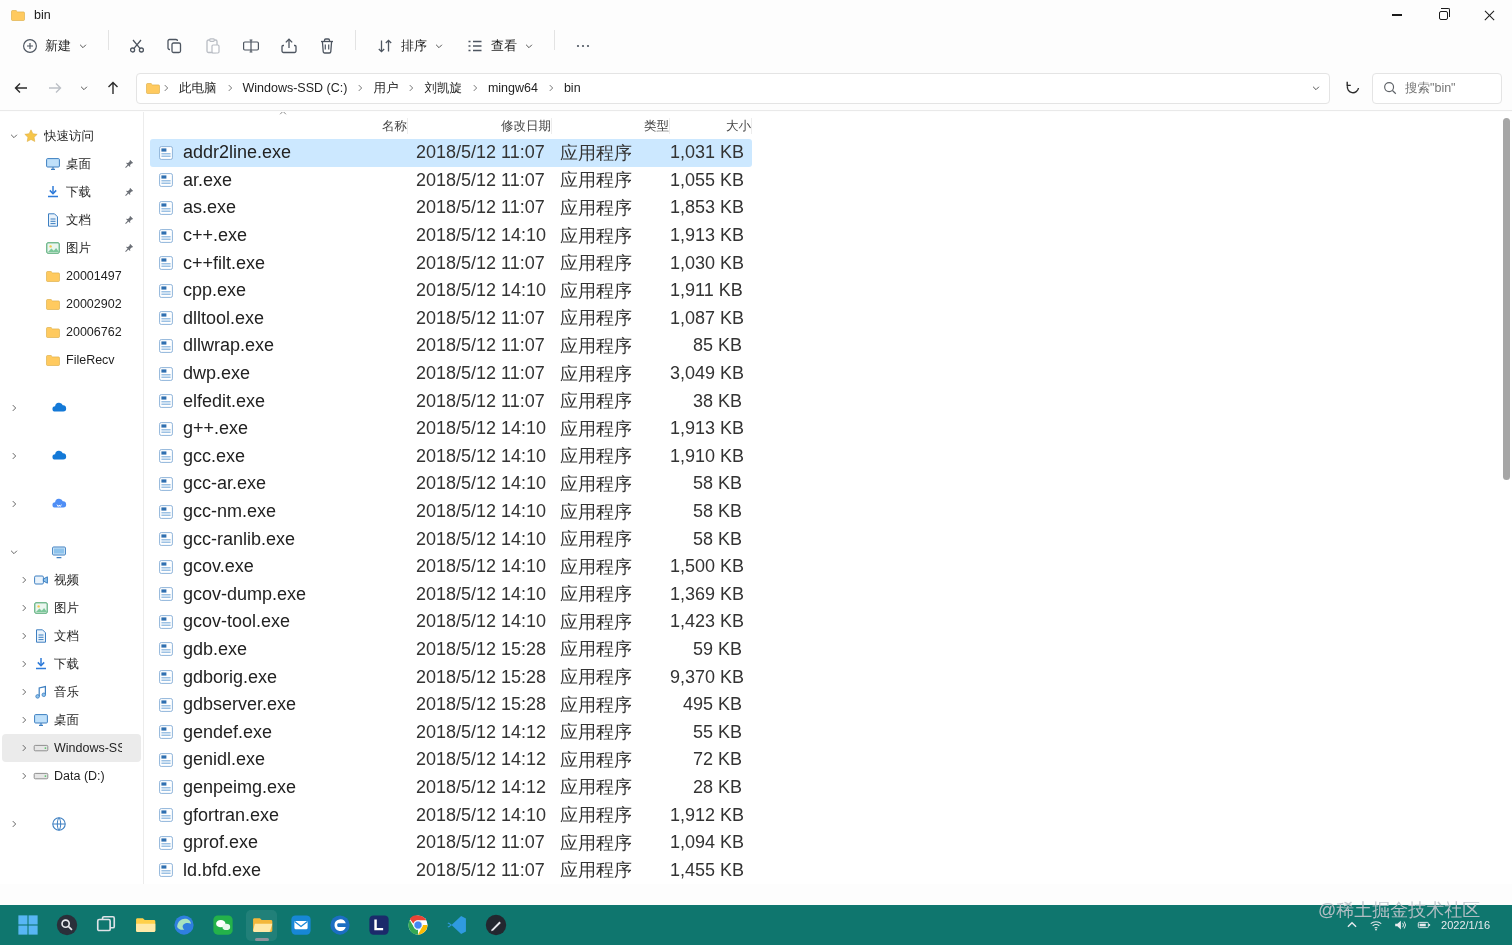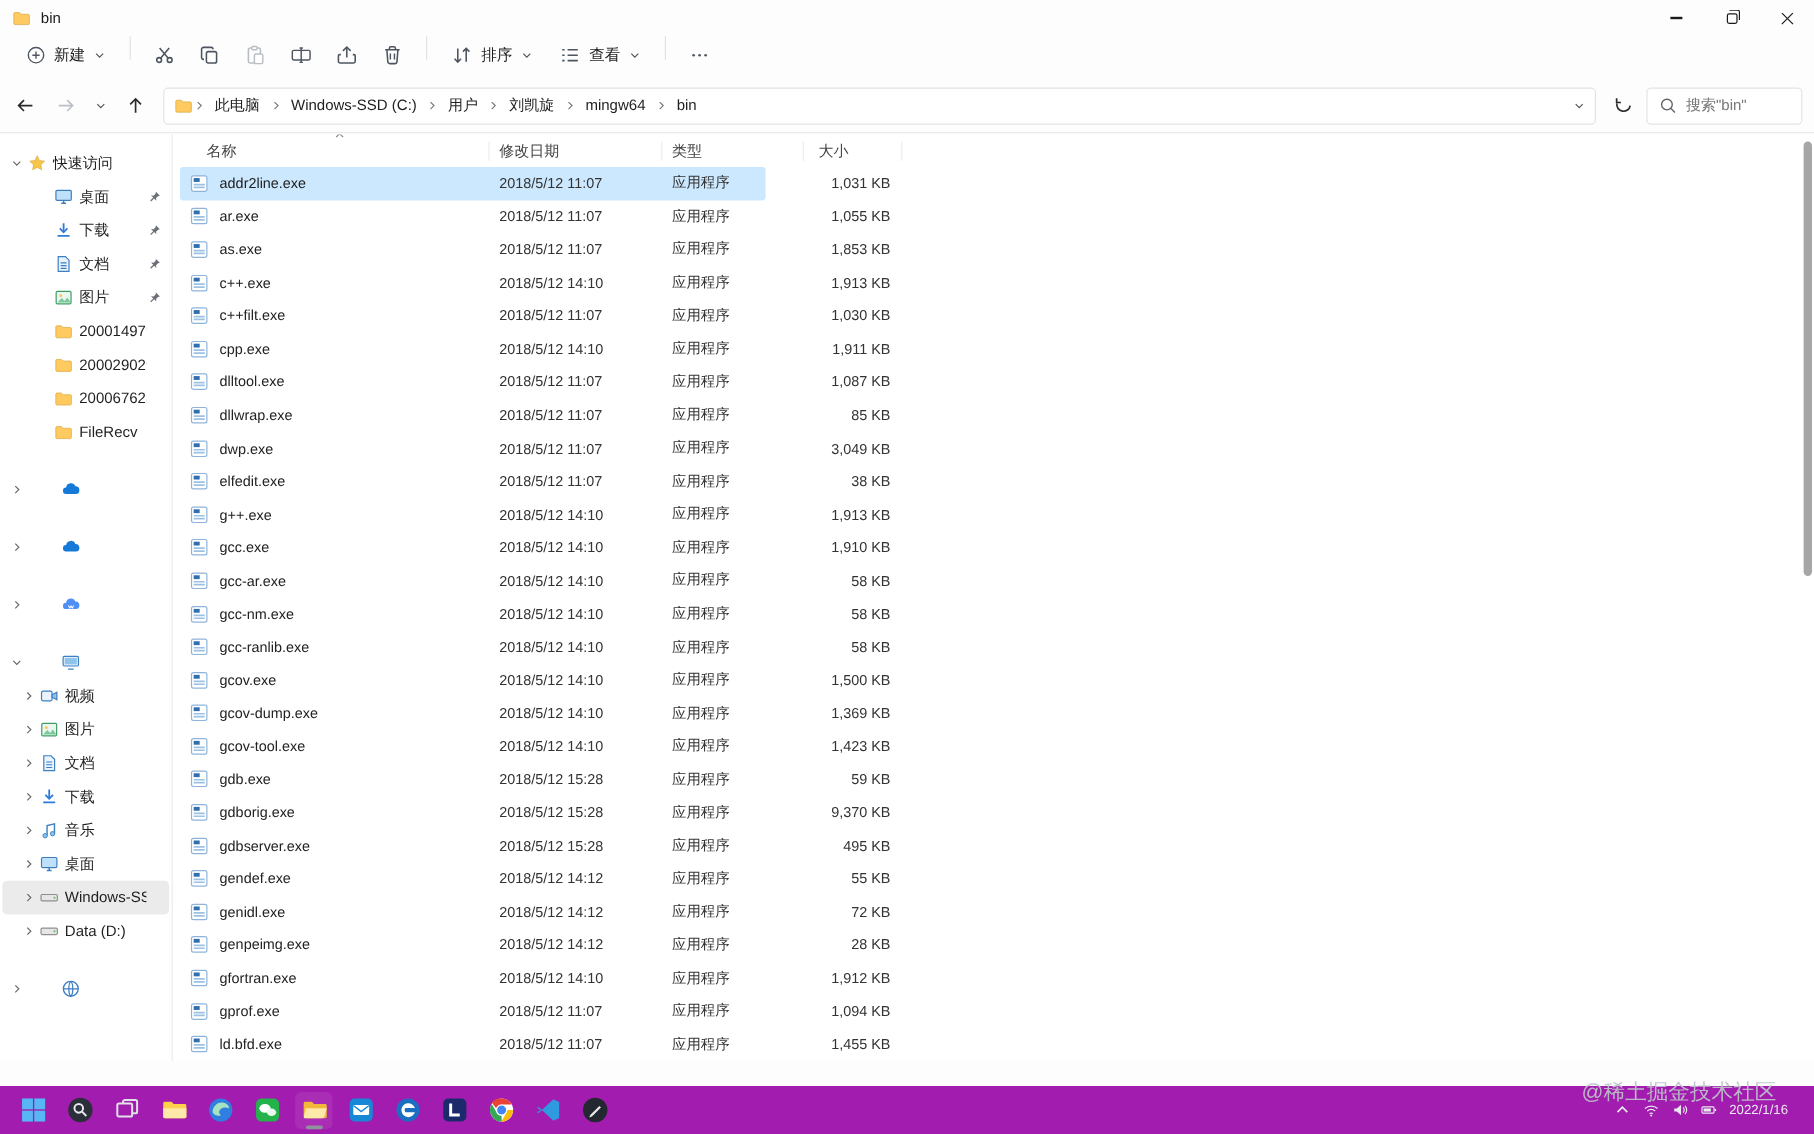--- a/index.html
+++ b/index.html
@@ -51,44 +51,44 @@
   .slot { display:inline-flex; align-items:center; justify-content:center; flex:none; }
   .chev-slot { width:16px; height:16px; }
   .chev-slot svg { width:10px; height:10px; }
   .icon-slot { width:18px; height:16px; }
   .icon-slot svg { width:16px; height:16px; }
   .side-label { margin-left:4px; overflow:hidden; }
   .pin-slot { margin-left:auto; margin-right:6px; width:13px; height:13px; }
   .pin-slot svg { width:13px; height:13px; }
 
   .content { flex:1; position:relative; border-left:1px solid #ececec; padding-left:6px; overflow:hidden; }
-  .list-header { display:grid; grid-template-columns:258px 144px 118px 82px; height:27px; align-items:center; font-size:12.5px; color:#444; }
+  .list-header { display:grid; grid-template-columns:258px 144px 118px 82px; height:27px; align-items:center; font-size:12.5px; color:#444;text-align:right; }
   .hcell { height:16px; line-height:16px; border-right:1px solid #ececec; padding-left:8px; position:relative; }
   .hcell.hname { padding-left:22px; }
   .hcell.hsize { padding-left:12px; }
   .sort-caret { position:absolute; top:-10px; left:128px; width:10px; height:10px; }
   .rows { position:absolute; top:27px; bottom:0; left:6px; right:10px; overflow:hidden; }
-  .frow { display:grid; grid-template-columns:258px 144px 118px 82px; width:488px; height:27.6px; align-items:center; font-size:12px; color:#222; border-radius:3px; }
+  .frow { display:grid; grid-template-columns:258px 144px 118px 82px; width:602px; height:27.6px; align-items:center; font-size:18px; color:#222; border-radius:3px; }
   .frow.selected { background:#cce8ff; }
   .fcell { white-space:nowrap; overflow:hidden; }
   .fname { display:flex; align-items:center; gap:9px; padding-left:8px; }
   .fdate,.ftype { padding-left:8px; color:#333; }
   .fsize { text-align:right; padding-right:10px; color:#333; }
 
   .scrollbar { position:absolute; top:4px; bottom:4px; right:2px; width:7px; }
   .scrollbar .thumb { position:absolute; top:2px; height:362px; width:7px; background:#a6a6a6; border-radius:4px; }
 
   
   .statusbar { position:absolute; bottom:40px; left:0; right:0; height:21px; display:flex; align-items:center; gap:28px; padding-left:14px; font-size:11.5px; color:#444; background:#fff; }
   .sb-right { margin-left:auto; display:flex; gap:4px; padding-right:8px; }
   .sb-btn { width:20px; height:18px; border:none; background:transparent; display:flex; align-items:center; justify-content:center; border-radius:3px; }
   .sb-btn svg { width:14px; height:14px; }
 
   
-  .taskbar { position:absolute; bottom:0; left:0; right:0; height:40px; background:#a21caf; display:flex; align-items:center; padding:0 12px; }
+  .taskbar { position:absolute; bottom:0; left:0; right:0; height:40px; background:#0f766e; display:flex; align-items:center; padding:0 12px; }
   .tb-apps { display:flex; align-items:center; gap:8px; }
   .tb-app { width:31px; height:31px; border:none; background:transparent; border-radius:5px; display:flex; align-items:center; justify-content:center; position:relative; }
   .tb-app .slot { width:22px; height:22px; }
   .tb-app .slot svg { width:22px; height:22px; }
   .tb-app.active { background:rgba(255,255,255,.08); }
   .tb-app.active::after { content:""; position:absolute; bottom:0px; left:50%; transform:translateX(-50%); width:14px; height:3px; border-radius:2px; background:#8d939c; }
   .tray { margin-left:auto; display:flex; align-items:center; gap:10px; padding-right:10px; }
   .tray-ic { width:14px; height:14px; display:inline-flex; }
   .tray-ic svg { width:14px; height:14px; }
   .tray-date { color:#e8eaee; font-size:11px; white-space:nowrap; }

